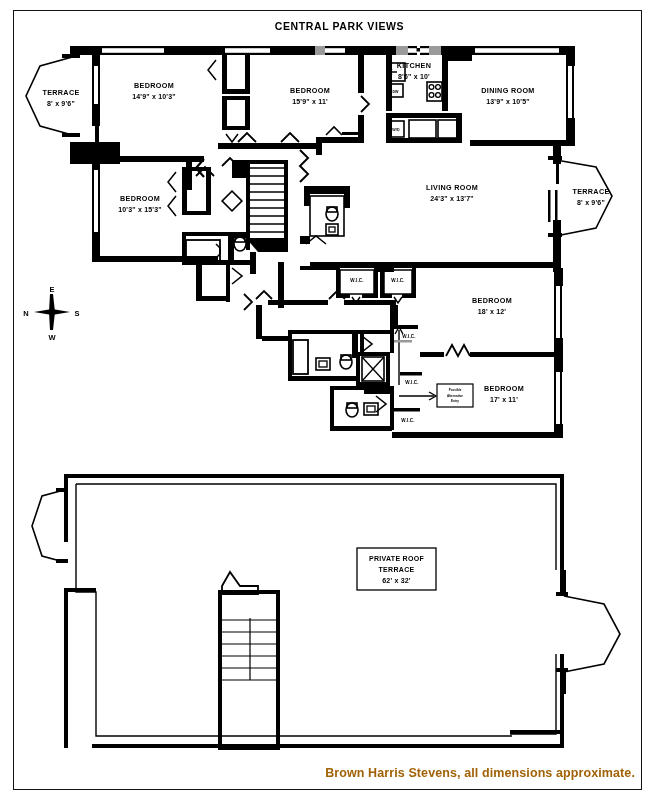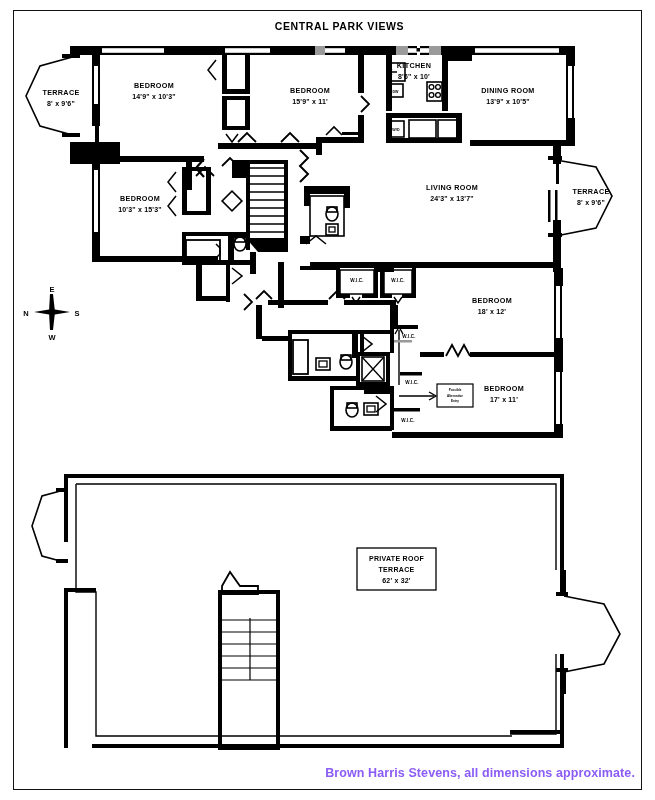--- a/index.html
+++ b/index.html
@@ -41,21 +41,21 @@
     font-weight: bold;
     letter-spacing: 0.6px;
     color: #000;
   }
   .footer-credit {
     position: absolute;
     right: 20px;
     bottom: 20px;
     font-size: 12.5px;
     font-weight: bold;
-    color: #8b5cf6;
+    color: #a16207;
     letter-spacing: 0.1px;
   }
   svg { display: block; }
   #plan-svg {
     position: absolute;
     left: 0;
     top: 0;
   }
   .wall { fill: #000; }
   .thinline { stroke: #000; fill: none; }

